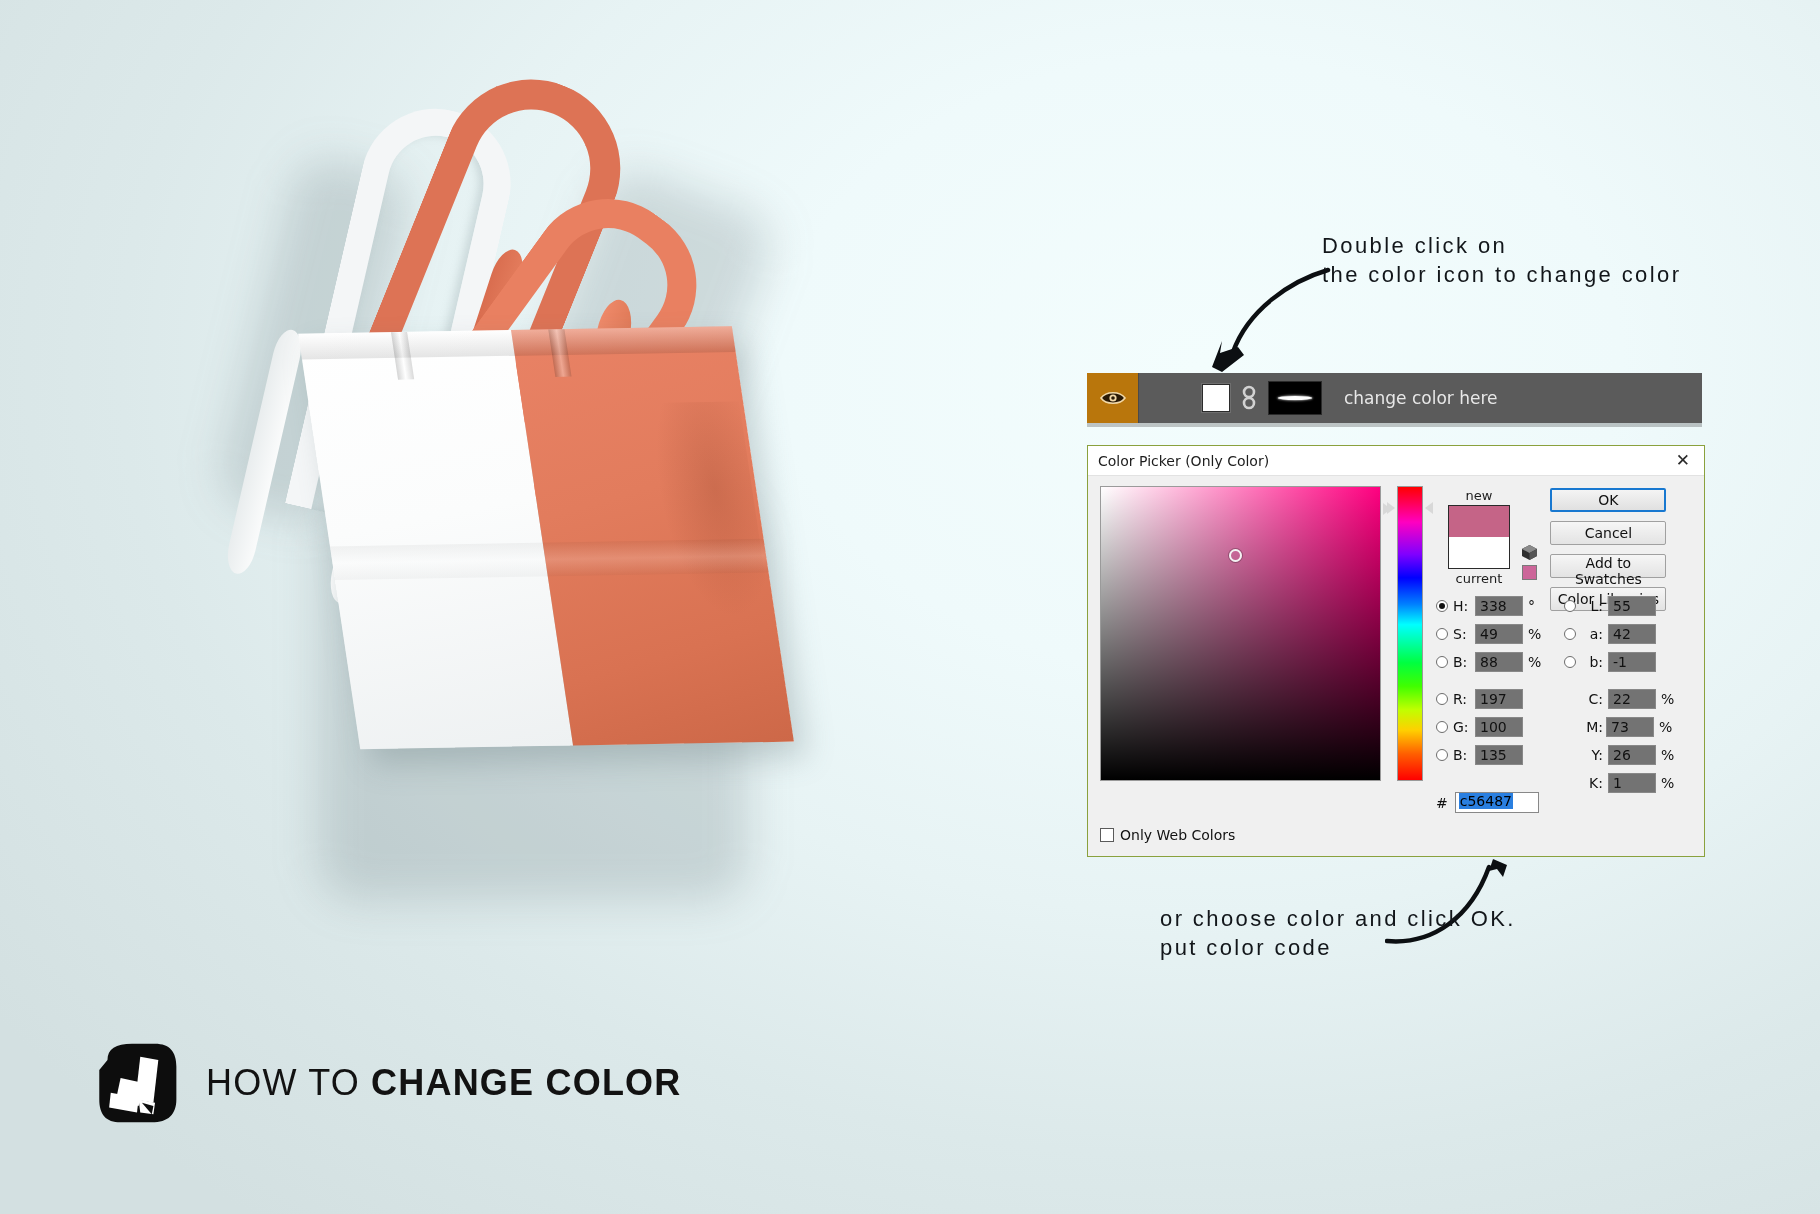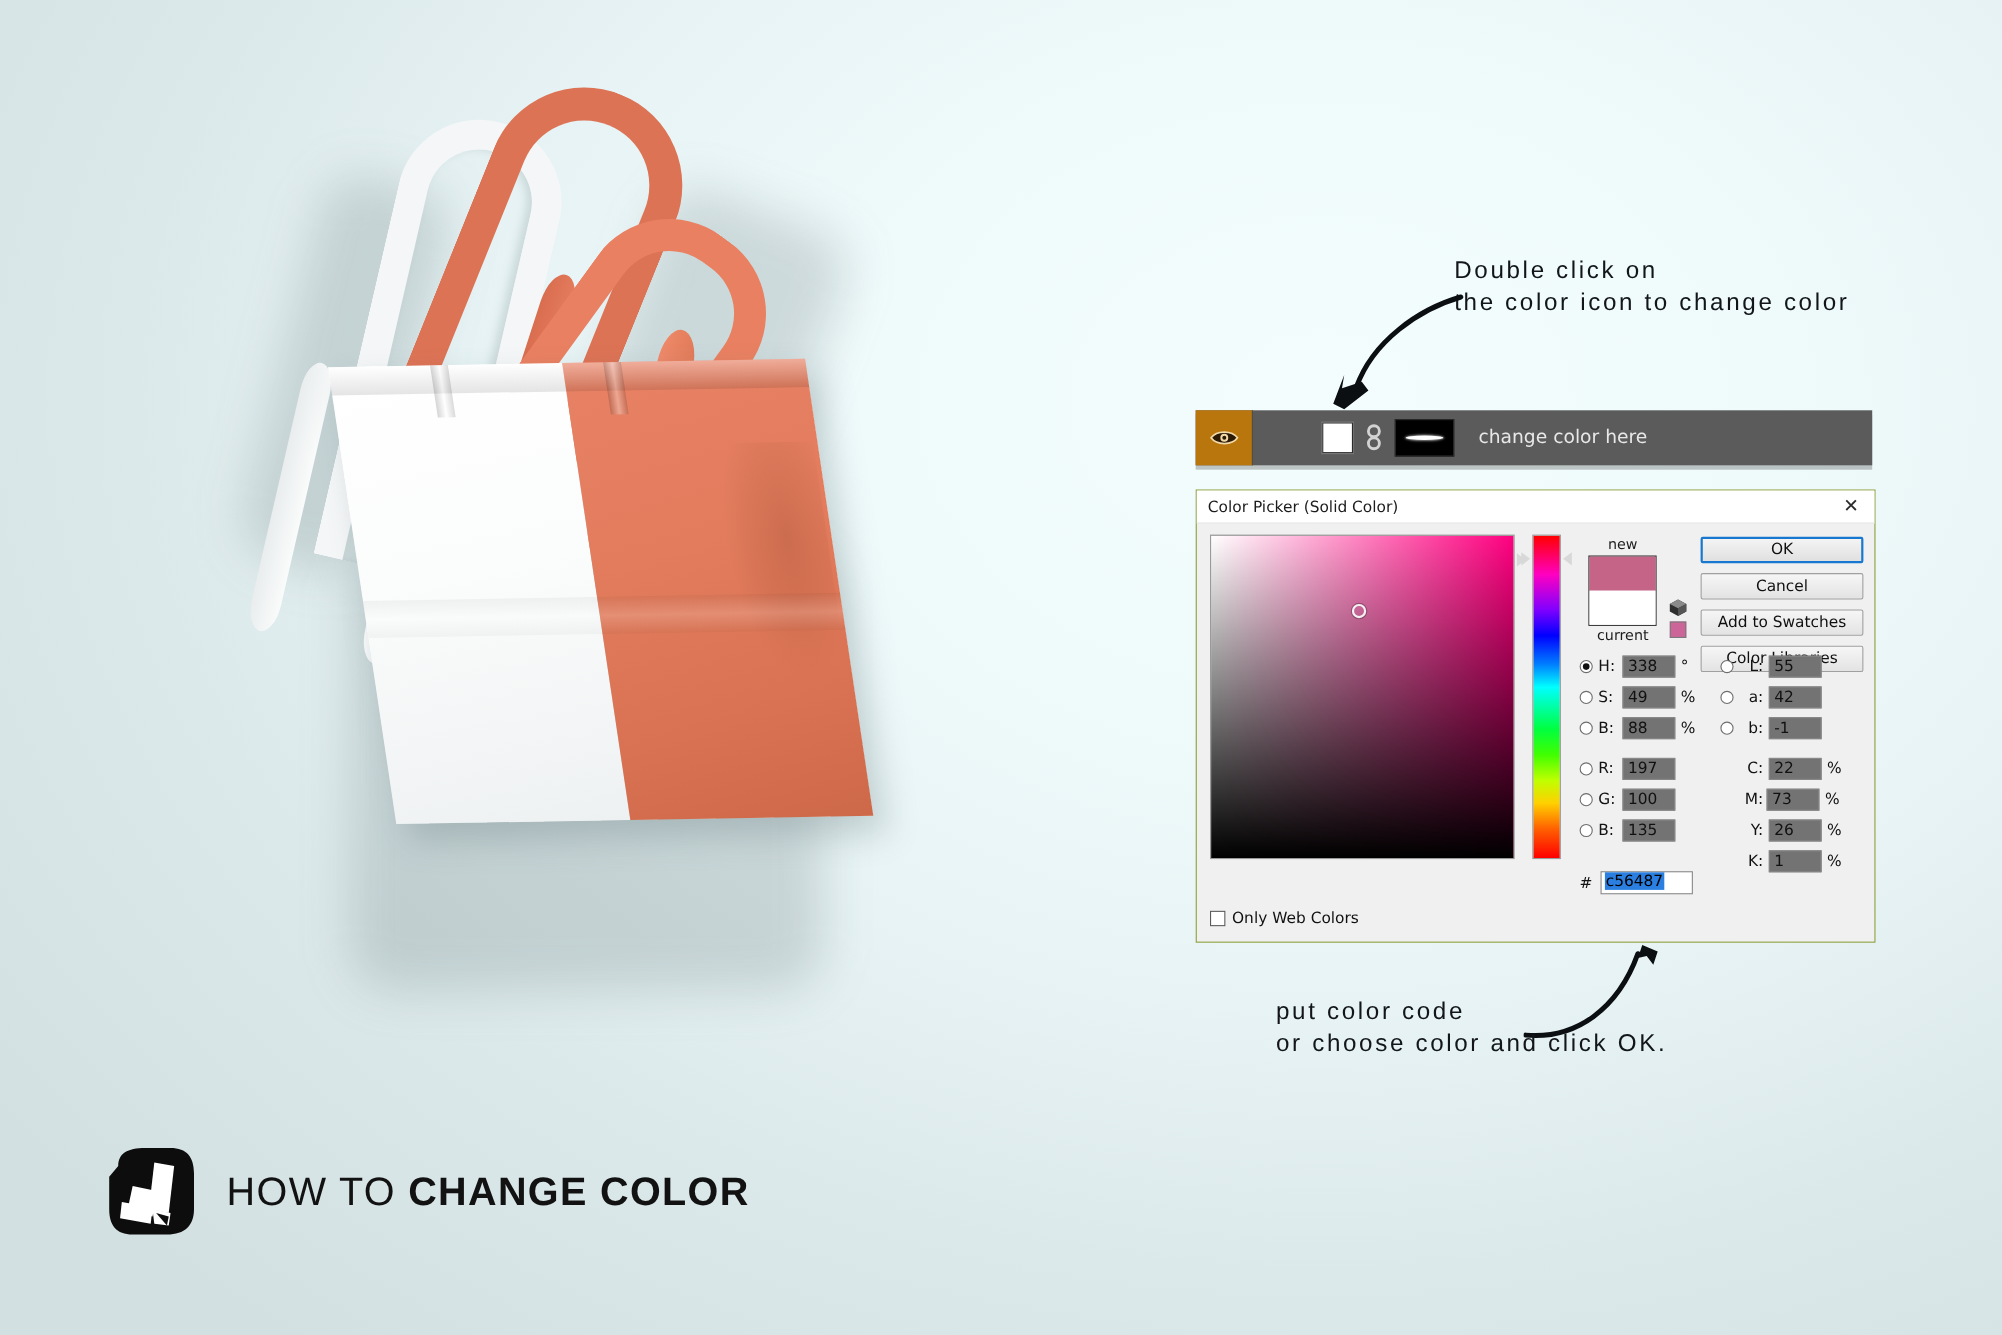--- a/index.html
+++ b/index.html
@@ -216,21 +216,21 @@
   #swatch-current { height: 50%; }
 
   #gamut-col {
     margin-left: 4px; width: 22px; padding-top: 58px;
     display:flex; flex-direction: column; align-items:center; gap: 4px;
   }
   #websafe-chip { width: 15px; height: 15px; border: 1px solid #7a7a7a; }
 
   #btn-col { margin-left: 10px; width: 150px; padding-top: 2px; }
   .cp-btn {
-    display: block; width: 148px; height: 24px; margin-bottom: 9px;
+    display: block; width: 116px; height: 24px; margin-bottom: 9px;
     background: linear-gradient(180deg,#f6f6f6,#e3e3e3);
     border: 1px solid #a0a0a0; border-radius: 2px;
     font-size: 14px; color: #101010; cursor: pointer;
     font-family: "DejaVu Sans", sans-serif;
   }
   .cp-btn.primary { border: 2px solid #1878d0; background: linear-gradient(180deg,#f4f4f4,#e0e0e0); }
   .cp-btn.spacer-top { margin-top: 8px; }
 
   
   #cp-fields {
@@ -342,21 +342,21 @@
   </svg>
   <div id="mask-thumb">
     <div id="mask-streak"></div>
   </div>
   <div id="layer-name">change color here</div>
 </div>
 
 <div id="color-picker">
 
   <div id="cp-titlebar">
-    <div id="cp-title">Color Picker (Solid Color)</div>
+    <div id="cp-title">Color Picker (Only Color)</div>
     <div id="cp-close">✕</div>
   </div>
 
   <div id="cp-body">
 
     <div id="sb-field">
       <div id="sb-cursor"></div>
       <div id="sb-marker-right"></div>
     </div>
 
@@ -501,22 +501,22 @@
     <span>Only Web Colors</span>
   </div>
 </div>
 
 <svg class="anno-arrow" style="left:1385px; top:845px;" width="180" height="110">
   <path d="M 2 96 C 48 100, 86 72, 104 22" stroke="#0c0f12" stroke-width="4.5" fill="none" stroke-linecap="round"></path>
   <polygon points="112,2 104,26 112,24 118,32 122,20 108,14" fill="#0c0f12"></polygon>
 </svg>
 
 <div id="anno-bottom" class="anno-text">
+  <div>or choose color and click OK.</div>
   <div>put color code</div>
-  <div>or choose color and click OK.</div>
 </div>
 
 <div id="footer">
   <svg id="footer-logo" viewBox="0 0 100 100">
     <path d="M14 22 C14 8, 24 2, 44 2 L72 2 C90 2, 98 12, 98 30 L98 70
              C98 88, 88 98, 68 98 L30 98 C12 98, 4 88, 4 70 L4 34 Z" fill="#0d0d0d"></path>
     <polygon points="54,18 76,22 70,74 48,70" fill="#ffffff"></polygon>
     <polygon points="30,44 58,50 52,78 24,72" fill="#ffffff"></polygon>
     <polygon points="18,62 52,68 50,86 16,80" fill="#ffffff"></polygon>
     <polygon points="52,70 72,74 70,88 54,86" fill="#ffffff"></polygon>

